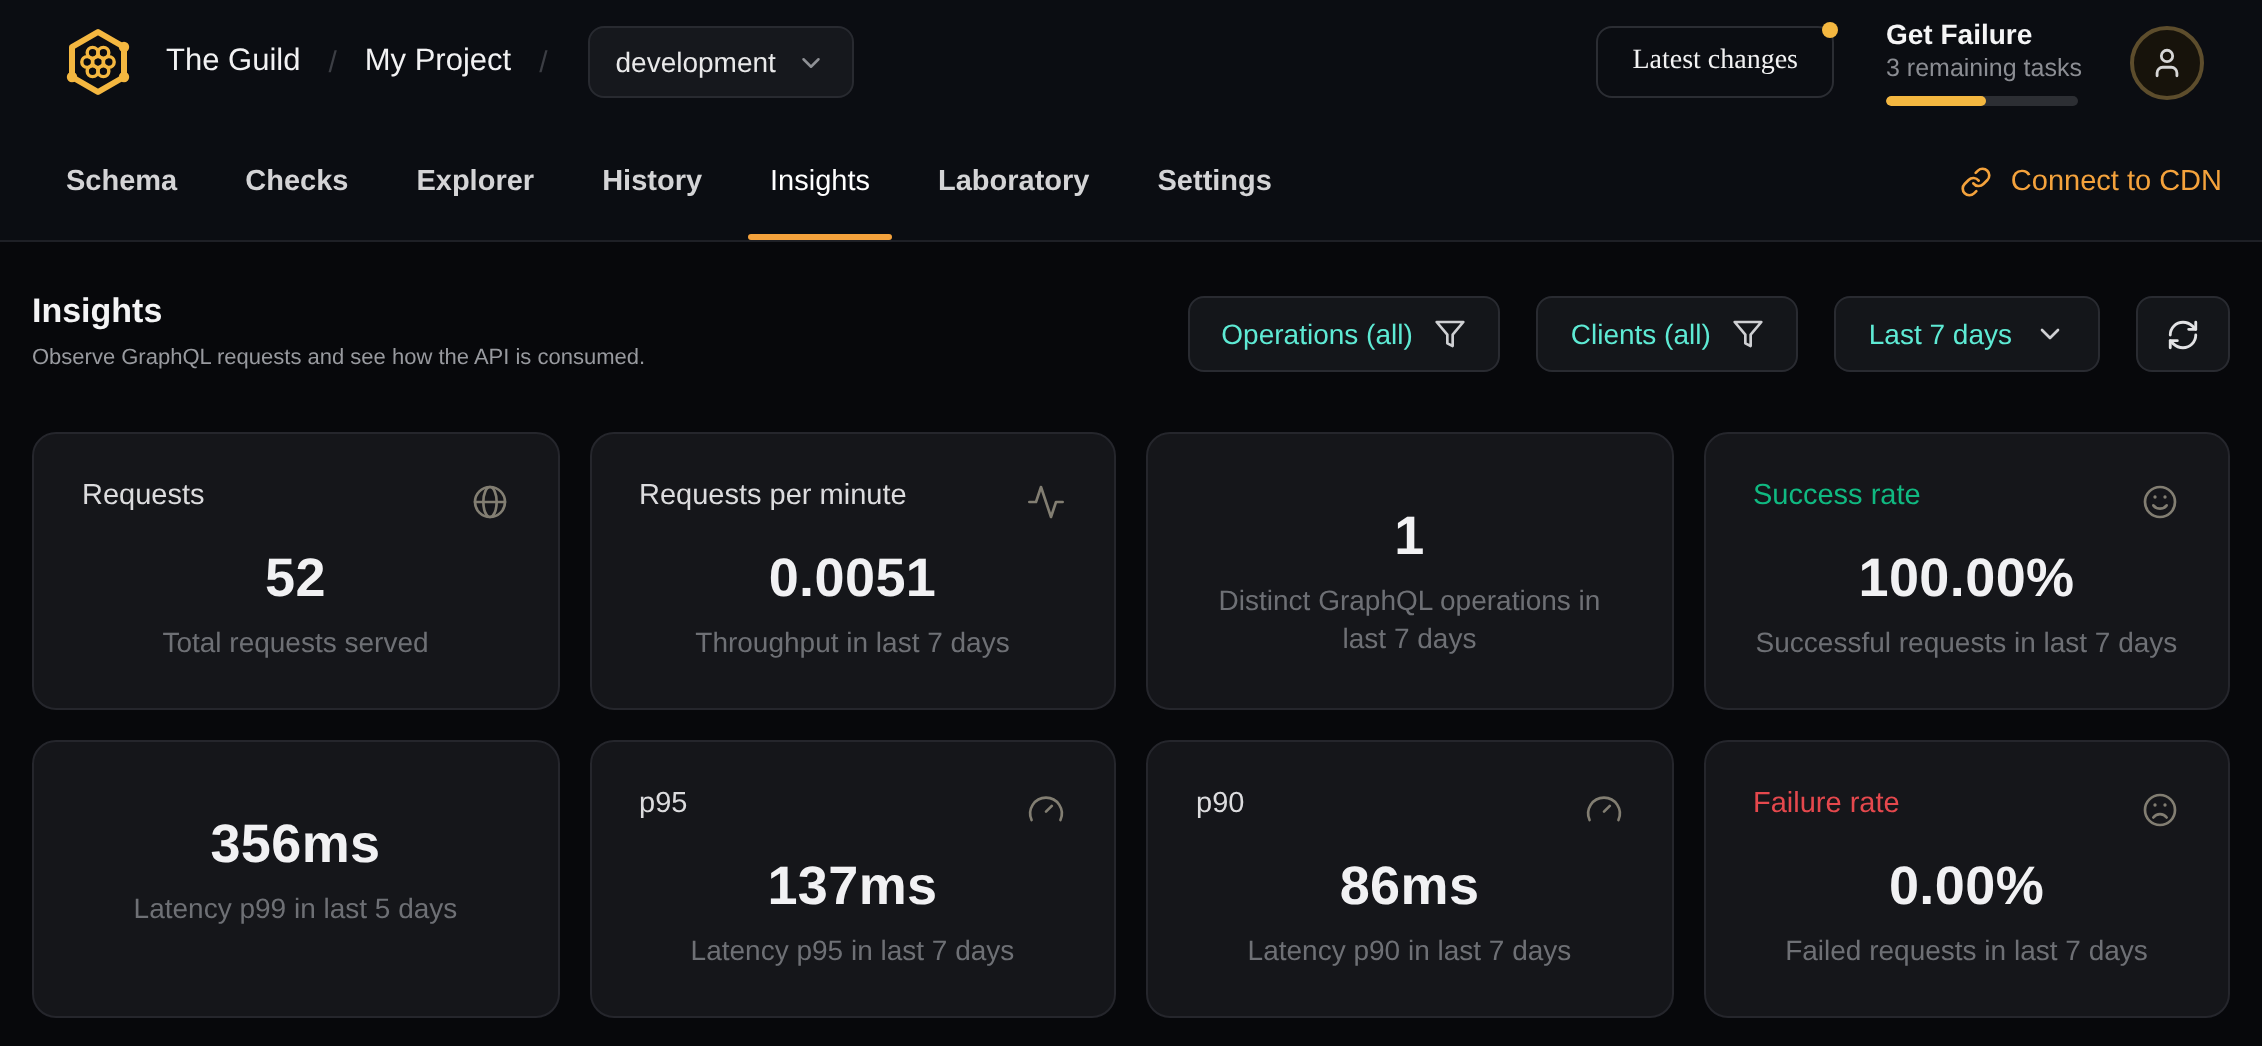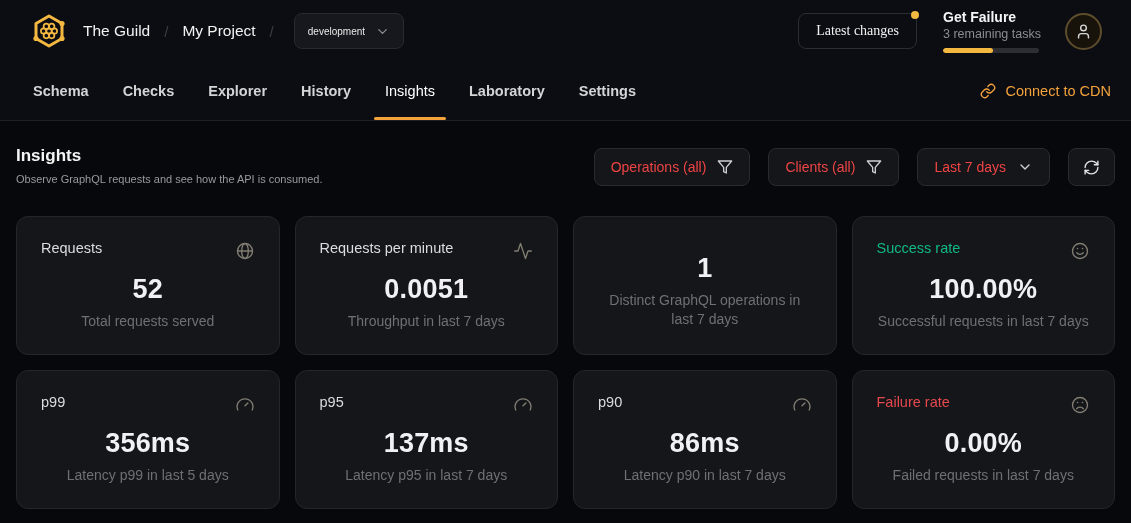--- a/index.html
+++ b/index.html
@@ -18,21 +18,21 @@
     height:62px; background:#0b0d12;
     display:flex; align-items:center; padding:0 29px;
   }
   .crumbs { display:flex; align-items:center; gap:14px; }
   .logo-wrap { width:40px; height:40px; display:flex; align-items:center; justify-content:center; cursor:pointer; }
   .crumb-name { font-size:15.5px; font-weight:500; color:#f2f2f3; cursor:pointer; }
   .crumb-sep { color:#3c3e44; font-size:15px; }
   .target-select {
     margin-left:6px; height:36px; display:flex; align-items:center; gap:10px;
     background:#16181d; border:1px solid #282a30; border-radius:8px;
-    padding:0 13px; font-size:10px; color:#e9e9ea; cursor:pointer;
+    padding:0 13px; font-size:14px; color:#e9e9ea; cursor:pointer;
   }
   .chev { color:#8e9095; }
   .top-right { margin-left:auto; display:flex; align-items:center; gap:26px; }
   .latest-btn {
     position:relative; height:36px; padding:0 17px;
     background:transparent; border:1px solid #2b2d33; border-radius:8px;
     color:#f2f2f3; font-size:14px; font-family:Liberation Serif, serif; cursor:pointer;
   }
   .latest-dot {
     position:absolute; top:-3px; right:-3px; width:8px; height:8px;
@@ -72,21 +72,21 @@
 
   
   .main { padding:25px 16px 0; background:#07080b; }
   .head-row { display:flex; justify-content:space-between; align-items:flex-start; }
   .page-title { font-size:17px; font-weight:700; color:#f4f4f5; }
   .page-sub { font-size:11px; color:#989a9f; margin-top:7px; }
   .filters { display:flex; gap:18px; margin-top:2px; }
   .filter-btn {
     height:38px; display:flex; align-items:center; gap:11px;
     background:#14161a; border:1px solid #292b31; border-radius:8px;
-    padding:0 16px; font-size:14px; color:#ef4444; font-family:inherit; cursor:pointer;
+    padding:0 16px; font-size:14px; color:#5eead4; font-family:inherit; cursor:pointer;
   }
   .filter-btn .ficon { color:#cfd0d3; }
   .icon-btn { padding:0 14px; }
   .icon-btn .ficon { color:#e3e3e5; }
 
   
   .grid {
     margin-top:30px;
     display:grid; grid-template-columns:repeat(4,1fr); gap:15px;
   }
@@ -272,29 +272,20 @@
               <path d="M8 14s1.5 2 4 2 4-2 4-2"></path>
               <path d="M9 9h.01M15 9h.01" stroke-width="2"></path>
             </svg>
         </span>
       </div>
       <div class="card-value">100.00%</div>
       <div class="card-caption">Successful requests in last 7 days</div>
     </div>
 
     <div class="card">
-      <div class="card-top">
-        <span class="card-title">p99</span>
-        <span class="card-icon">
-          <svg width="20" height="20" viewBox="0 0 24 24" fill="none" stroke="currentColor" stroke-width="1.6" stroke-linecap="round" stroke-linejoin="round">
-              <path d="m12 13 3.5-3.5"></path>
-              <path d="M3.34 18a9.5 9.5 0 1 1 17.32 0"></path>
-            </svg>
-        </span>
-      </div>
       <div class="card-value">356ms</div>
       <div class="card-caption">Latency p99 in last 5 days</div>
     </div>
 
     <div class="card">
       <div class="card-top">
         <span class="card-title">p95</span>
         <span class="card-icon">
           <svg width="20" height="20" viewBox="0 0 24 24" fill="none" stroke="currentColor" stroke-width="1.6" stroke-linecap="round" stroke-linejoin="round">
               <path d="m12 13 3.5-3.5"></path>

